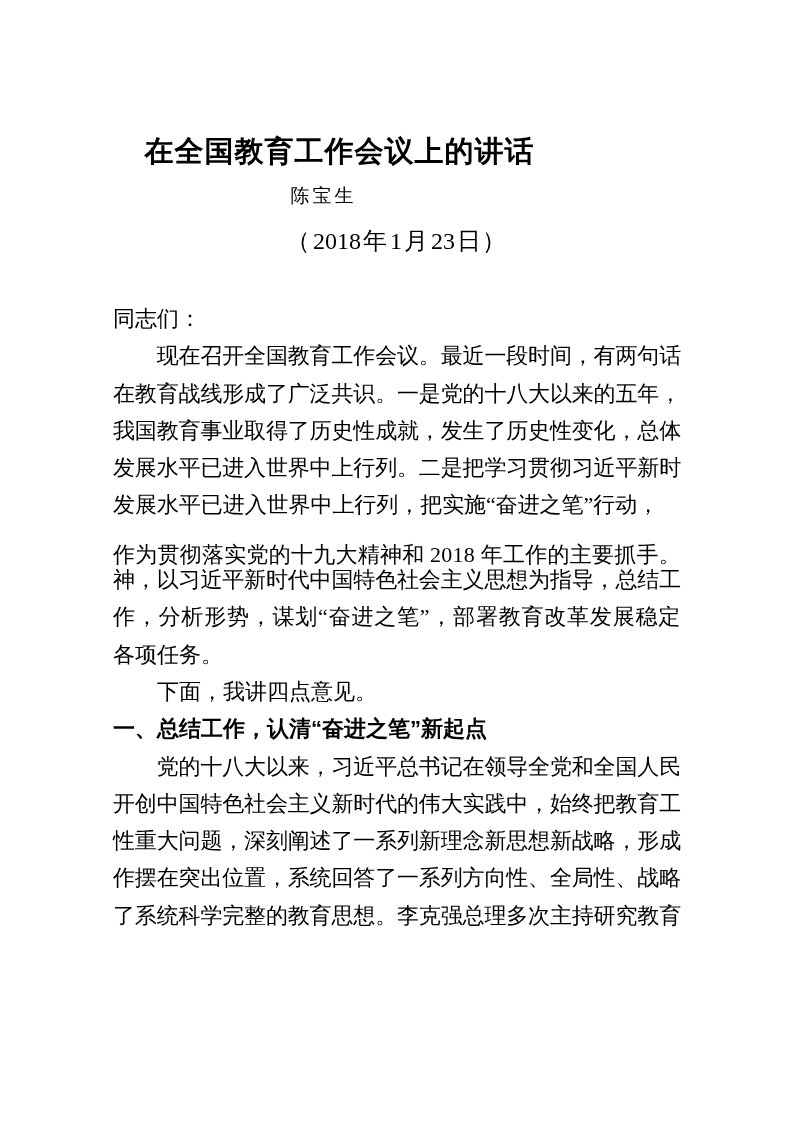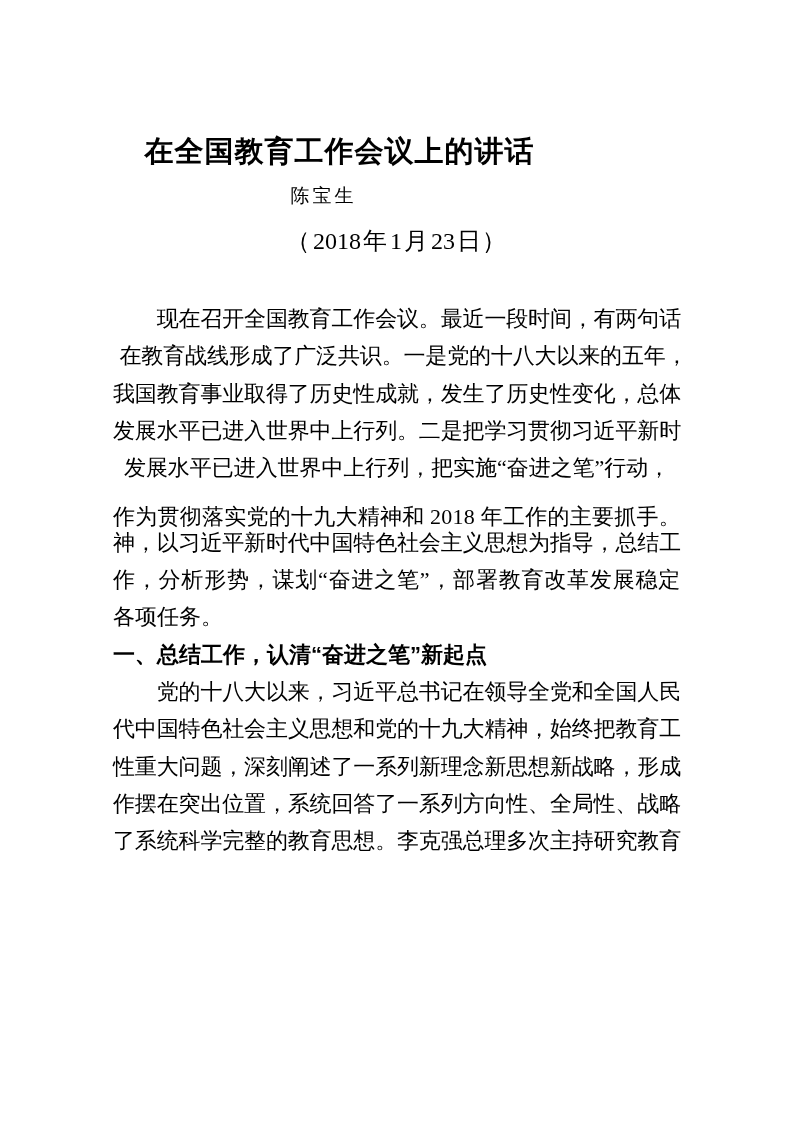--- a/index.html
+++ b/index.html
@@ -71,21 +71,21 @@
     height: 37.3px;
     line-height: 37.3px;
     font-size: 22px;
     font-family: "Liberation Serif", "DejaVu Serif", serif;
     white-space: pre;
     letter-spacing: 0;
   }
   
   .ln.just {
     display: flex;
-    justify-content: center;
+    justify-content: flex-start;
   }
   .ln.just > span {
     display: inline-block;
   }
   .ln.head {
     font-weight: bold;
     font-family: "Liberation Sans", "DejaVu Sans", sans-serif;
     font-size: 22px;
   }
 </style>
@@ -95,33 +95,35 @@
 <div class="page">
 
   <div class="doc-title">在全国教育工作会议上的讲话</div>
 
   <div class="doc-author">陈宝生</div>
 
   <div class="doc-date"><span>（</span><span class="num">2018</span><span>年</span><span class="num">1</span><span>月</span><span class="num">23</span><span>日</span><span>）</span></div>
 
   <div class="body-block">
 
+    <span class="ln">同志们：</span>
 
     <span class="ln just"><span style="letter-spacing: -0.154px;">  现在召开全国教育工作会议。最近一段时间，有两句话</span></span>
-    <span class="ln just"><span style="letter-spacing: -0.154px; margin-left: 13px;">在教育战线形成了广泛共识。一是党的十八大以来的五年，</span></span>
+    <span class="ln just"><span style="letter-spacing: -0.154px;">在教育战线形成了广泛共识。一是党的十八大以来的五年，</span></span>
     <span class="ln just"><span style="letter-spacing: -0.154px;">我国教育事业取得了历史性成就，发生了历史性变化，总体</span></span>
     <span class="ln just"><span style="letter-spacing: -0.154px;">发展水平已进入世界中上行列。二是把学习贯彻习近平新时</span></span>
     <span class="ln just"><span style="letter-spacing: -0.057px;">发展水平已进入世界中上行列，把实施“奋进之笔”行动，</span></span>
     <span class="ln just"><span style="letter-spacing: 0.241px; margin-top: 12px;">作为贯彻落实党的十九大精神和 2018 年工作的主要抓手。</span></span>
     <span class="ln just"><span style="letter-spacing: -0.154px;">神，以习近平新时代中国特色社会主义思想为指导，总结工</span></span>
     <span class="ln just"><span style="letter-spacing: 0.787px;">作，分析形势，谋划“奋进之笔”，部署教育改革发展稳定</span></span>
     <span class="ln">各项任务。</span>
+    <span class="ln">  下面，我讲四点意见。</span>
 
     <span class="ln head">一、总结工作，认清“奋进之笔”新起点</span>
 
     <span class="ln just"><span style="letter-spacing: -0.154px;">  党的十八大以来，习近平总书记在领导全党和全国人民</span></span>
-    <span class="ln just"><span style="letter-spacing: -0.154px;">代中国特色社会主义思想和党的十九大精神，始终把教育工</span></span>
+    <span class="ln just"><span style="letter-spacing: -0.154px;">开创中国特色社会主义新时代的伟大实践中，始终把教育工</span></span>
     <span class="ln just"><span style="letter-spacing: -0.154px;">性重大问题，深刻阐述了一系列新理念新思想新战略，形成</span></span>
     <span class="ln just"><span style="letter-spacing: -0.154px;">作摆在突出位置，系统回答了一系列方向性、全局性、战略</span></span>
     <span class="ln just"><span style="letter-spacing: -0.154px;">了系统科学完整的教育思想。李克强总理多次主持研究教育</span></span>
 
   </div>
 </div>
 
 </body></html>

